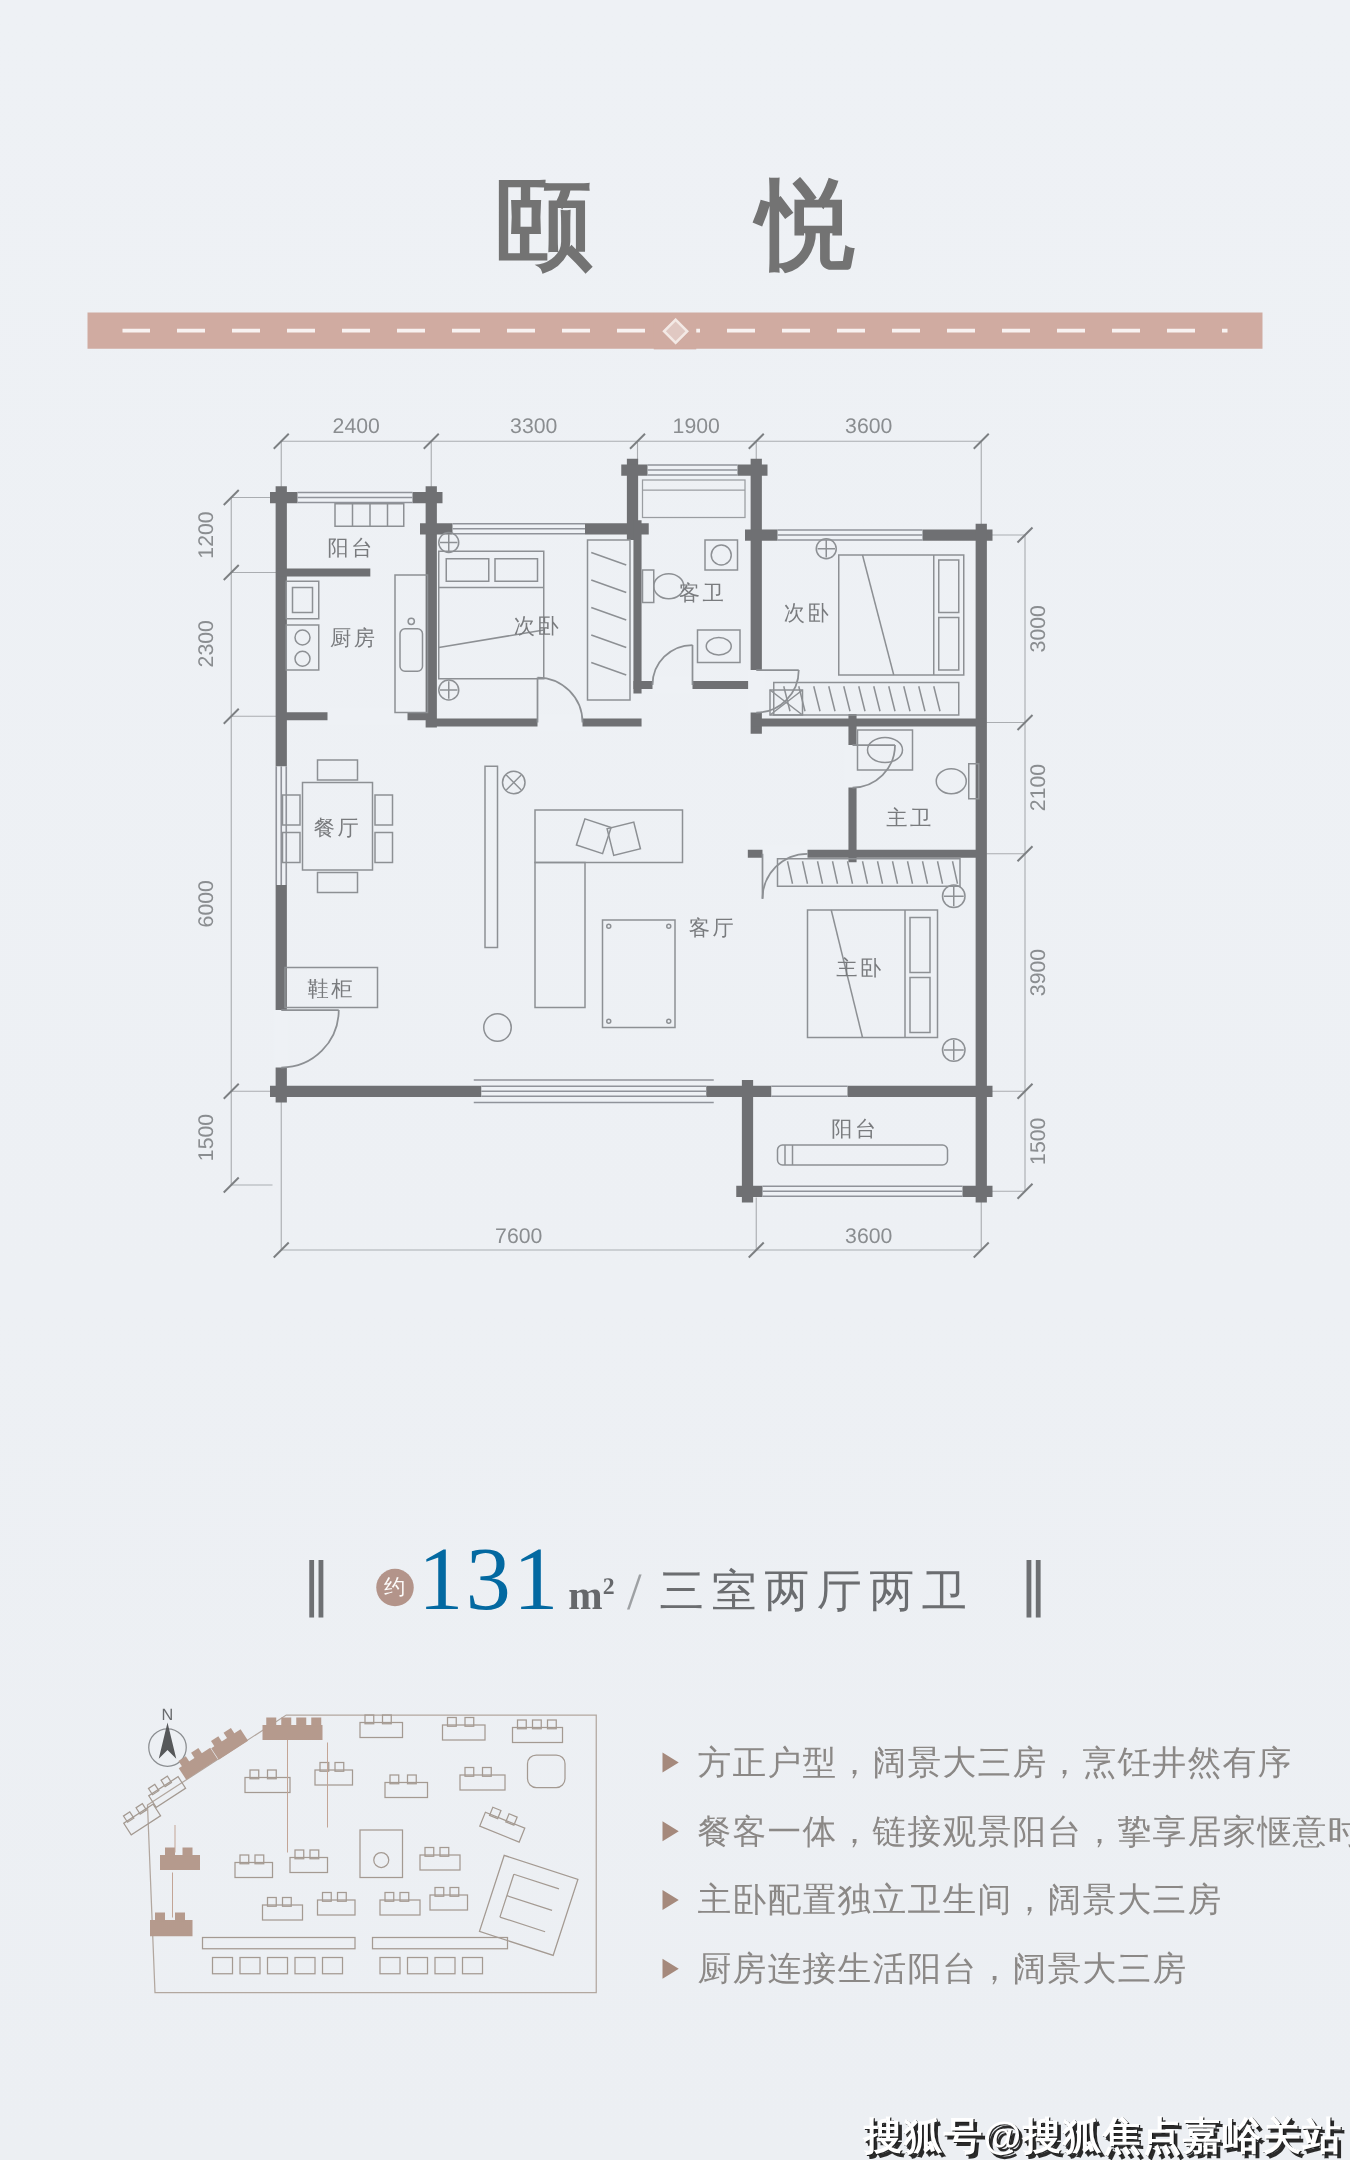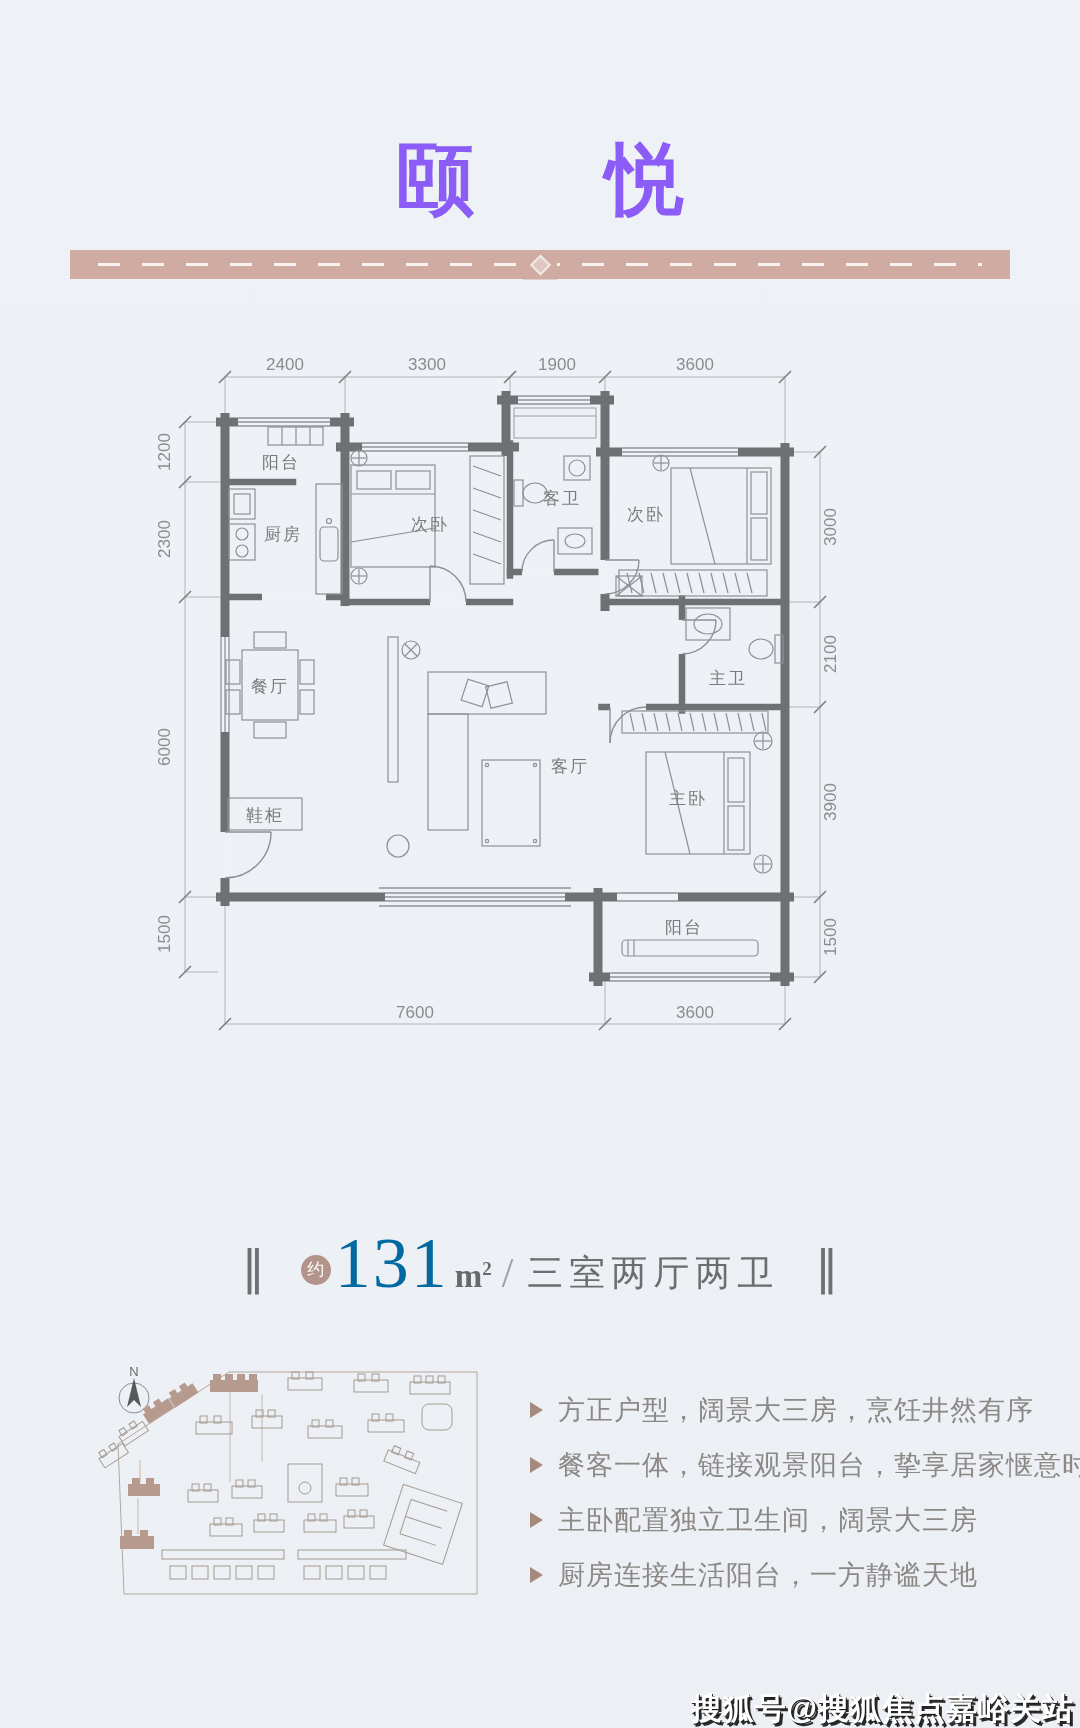--- a/index.html
+++ b/index.html
@@ -5,42 +5,42 @@
   html,body{margin:0;padding:0;}
   body{
     width:1080px;height:1728px;position:relative;overflow:hidden;
     background:linear-gradient(180deg,#eef1f5 0%,#edf0f4 60%,#eceff3 100%);
     font-family:"Liberation Sans","DejaVu Sans",sans-serif;
   }
   
   .title{
     position:absolute;top:128px;left:0;width:100%;
     text-align:center;font-family:"Liberation Serif","DejaVu Serif",serif;
-    font-size:78px;font-weight:600;color:#8b5cf6;
+    font-size:78px;font-weight:600;color:#737373;
     letter-spacing:56px;text-indent:56px;
   }
   
   .band{
     position:absolute;top:250px;left:70px;width:940px;height:29px;
     background:#d0aba1;
   }
   .band .dashes{
     position:absolute;left:28px;right:28px;top:13px;height:3px;
     background-image:repeating-linear-gradient(90deg,rgba(255,255,255,.85) 0 22px,rgba(255,255,255,0) 22px 44px);
   }
   .band .ornament{
     position:absolute;left:50%;top:50%;transform:translate(-50%,-50%);
     width:34px;height:29px;background:#d0aba1;display:flex;align-items:center;justify-content:center;
   }
   .band .ornament i{
     display:block;width:11px;height:11px;border:2px solid #f3e9e5;transform:rotate(45deg);
     background:rgba(255,255,255,.35);
   }
   
-  .floorplan{position:absolute;left:130px;top:332px;}
+  .floorplan{position:absolute;left:130px;top:308px;}
   
   .area-line{
     position:absolute;top:1222px;left:0;width:100%;
     display:flex;align-items:baseline;justify-content:center;color:#68696c;
   }
   .area-line .dbar{font-family:"DejaVu Sans",sans-serif;font-size:46px;color:#6e7073;transform:translateY(-4px);}
   .area-line .dbar.left{margin-right:36px;}
   .area-line .dbar.right{margin-left:36px;}
   .approx-badge{
     align-self:center;width:30px;height:30px;border-radius:50%;
@@ -502,17 +502,17 @@
   <li>
       <span class="arrow"></span>
       <span>餐客一体，链接观景阳台，挚享居家惬意时光</span>
     </li>
   <li>
       <span class="arrow"></span>
       <span>主卧配置独立卫生间，阔景大三房</span>
     </li>
   <li>
       <span class="arrow"></span>
-      <span>厨房连接生活阳台，一方静谧天地</span>
+      <span>厨房连接生活阳台，阔景大三房</span>
     </li>
 </ul>
 
 <div class="watermark">搜狐号@搜狐焦点嘉峪关站</div>
 
 </body></html>

